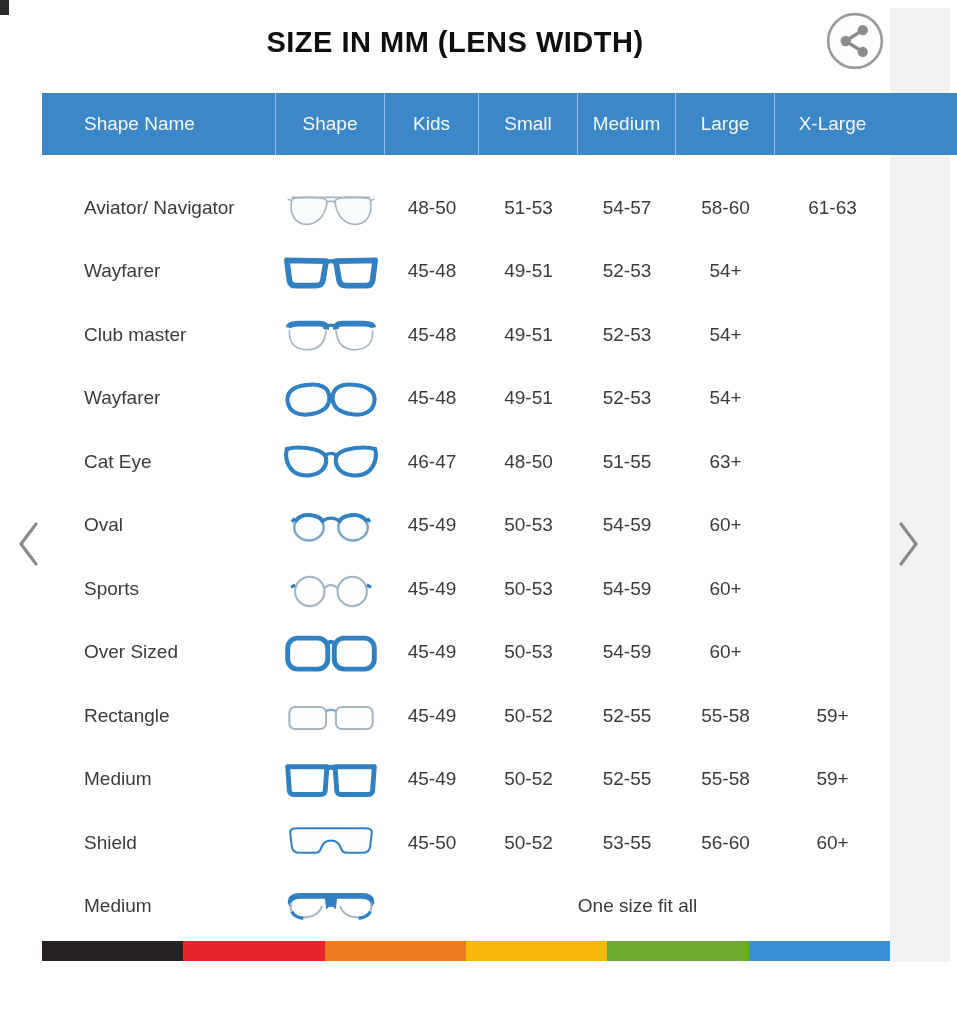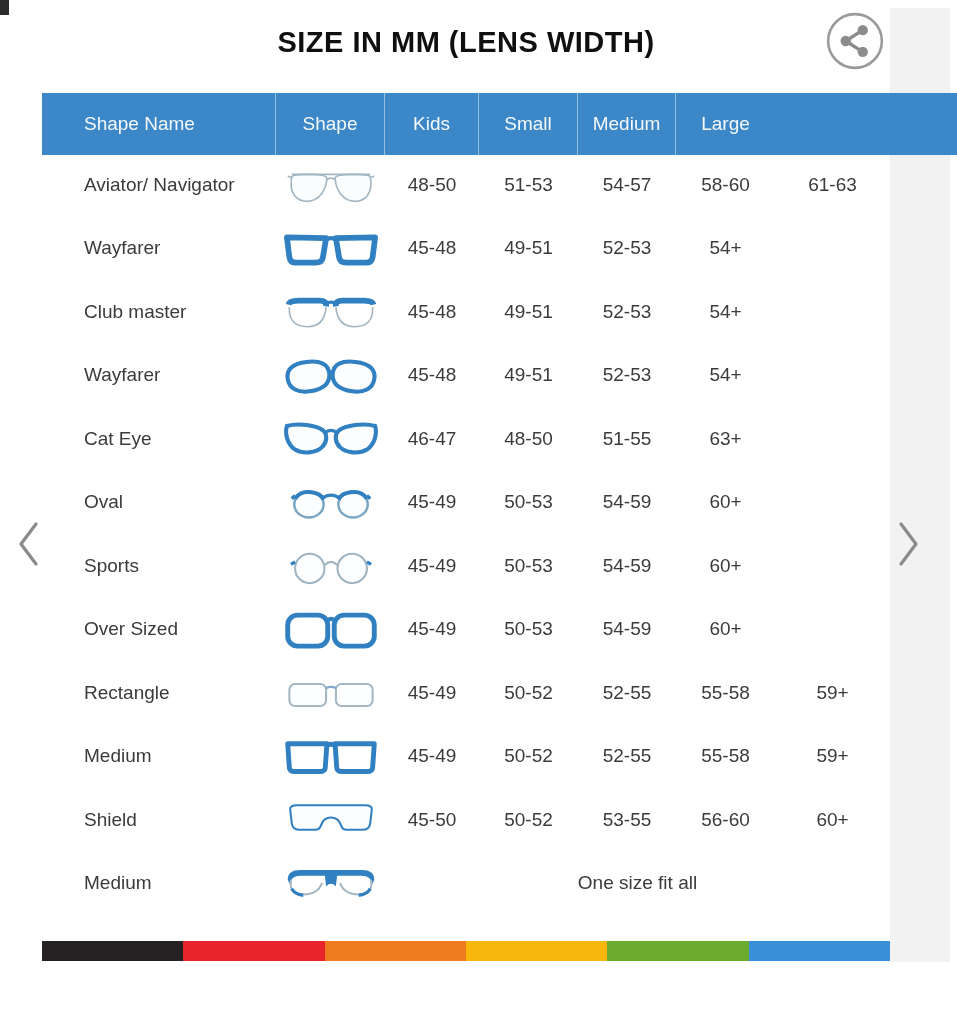--- a/index.html
+++ b/index.html
@@ -3,36 +3,36 @@
 <meta charset="utf-8">
 <style>
   html,body{margin:0;padding:0;}
   body{
     width:957px;height:1024px;position:relative;background:#ffffff;
     font-family:"Liberation Sans", sans-serif;overflow:hidden;
   }
   .right-strip{position:absolute;left:890px;top:8px;width:60px;height:954px;background:#f2f2f2;}
   .corner-artifact{position:absolute;left:0;top:0;width:9px;height:15px;background:#2b2b2b;}
   .title{
-    position:absolute;left:42px;top:26px;width:848px;text-align:center;
+    position:absolute;left:31px;top:26px;width:848px;text-align:center;
     font-size:29px;font-weight:bold;color:#0f0f0f;letter-spacing:.5px;
   }
   .share-btn{position:absolute;left:824px;top:10px;width:62px;height:62px;cursor:pointer;background:none;border:none;padding:0;}
   .share-btn svg{width:62px;height:62px;display:block;}
   .table{position:absolute;left:42px;top:93px;width:957px;}
   .thead{
     display:flex;height:62px;background:#3b87c8;align-items:stretch;
   }
   .hcell{
     display:flex;align-items:center;justify-content:center;
     color:#f4f8fc;font-size:19px;border-right:1px solid rgba(255,255,255,.45);
     box-sizing:border-box;
   }
   .hcell:last-child{border-right:none;}
-  .tbody{position:absolute;left:42px;top:153px;width:848px;}
+  .tbody{position:absolute;left:42px;top:176px;width:848px;}
   .trow{display:flex;height:63.5px;align-items:center;}
   .cell{box-sizing:border-box;display:flex;align-items:center;justify-content:center;
         font-size:19px;color:#3b3b3b;}
   .c0{width:234px;justify-content:flex-start;padding-left:42px;}
   .c1{width:109px;}
   .c2{width:94px;}
   .c3{width:99px;}
   .c4{width:98px;}
   .c5{width:99px;}
   .c6{width:115px;}
@@ -68,20 +68,21 @@
 </button>
 
 <div class="table">
   <div class="thead" style="background: rgb(59, 135, 200);">
       <div class="hcell c0">Shape Name</div>
       <div class="hcell c1">Shape</div>
       <div class="hcell c2">Kids</div>
       <div class="hcell c3">Small</div>
       <div class="hcell c4">Medium</div>
       <div class="hcell c5">Large</div>
+      <div class="hcell c6">X-Large</div>
     </div>
 </div>
 <div class="tbody">
     <div class="trow">
       <div class="cell c0">Aviator/ Navigator</div>
       <div class="cell c1 icon-cell">
         <svg viewBox="0 0 120 52">
           <g fill="#fafdfe" stroke="#a4b6c2" stroke-width="2">
             <path d="M12 16 C 8 36, 18 46, 31 46 C 46 45, 54 32, 55 18 C 55 14, 46 13, 33 13 C 20 13, 13 13, 12 16 Z"></path>
             <path d="M108 16 C 112 36, 102 46, 89 46 C 74 45, 66 32, 65 18 C 65 14, 74 13, 87 13 C 100 13, 107 13, 108 16 Z"></path>

